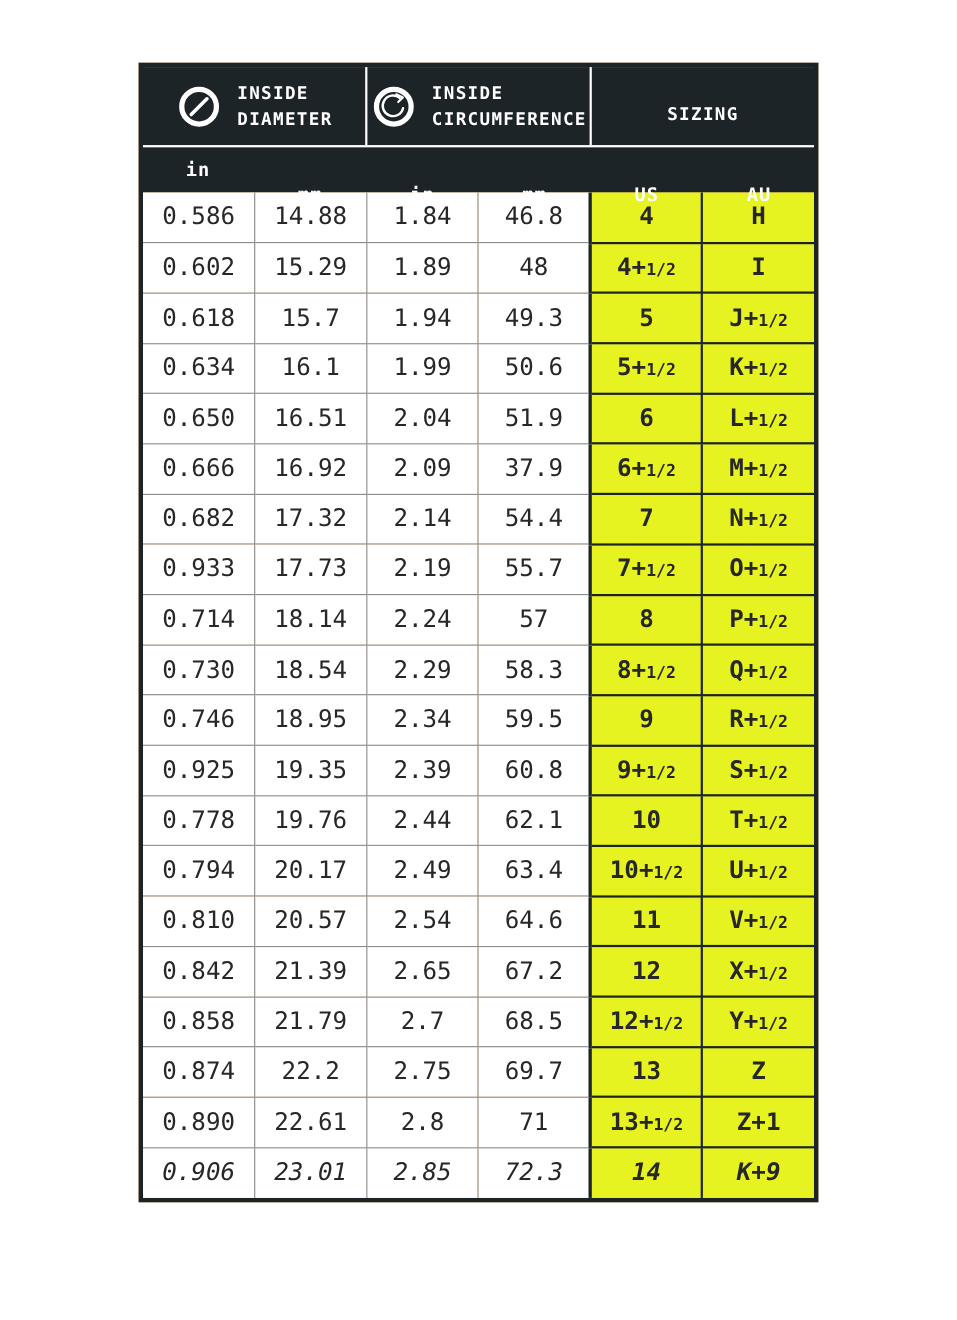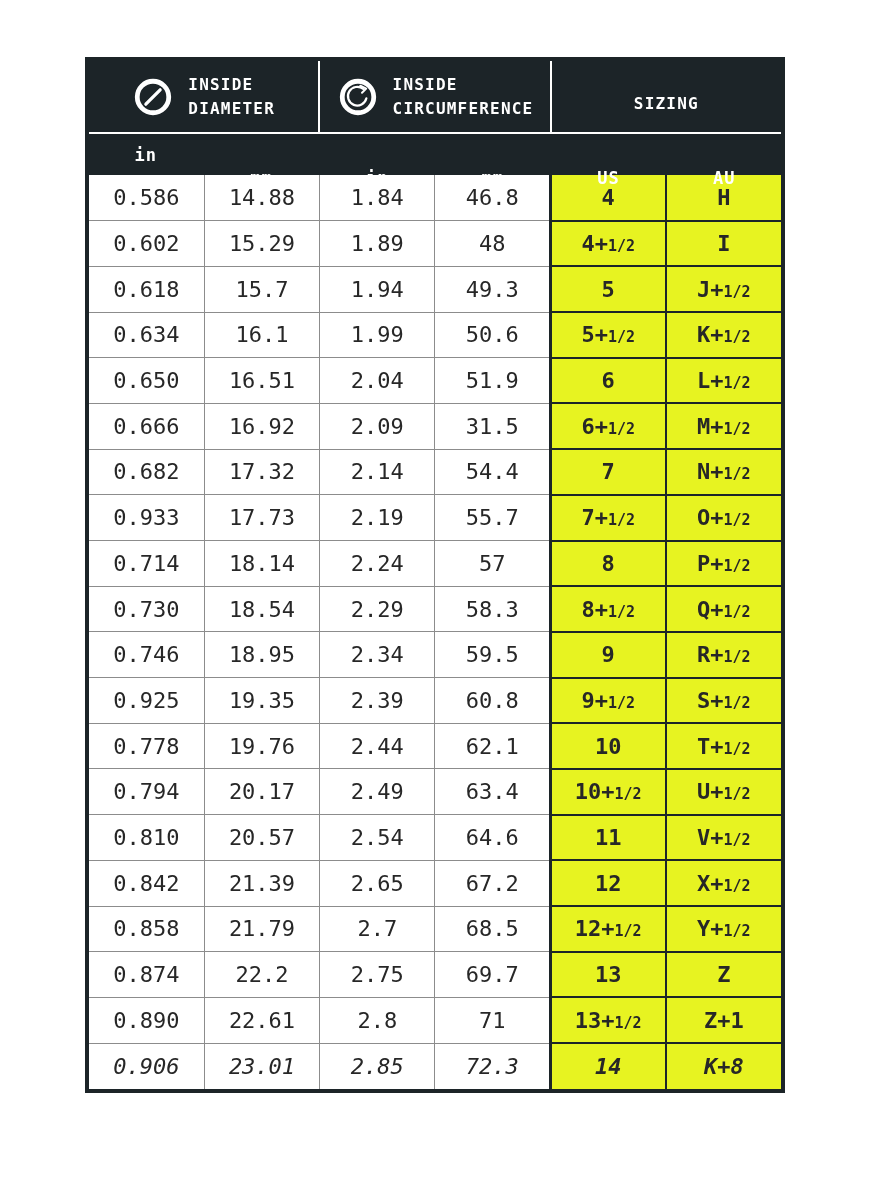--- a/index.html
+++ b/index.html
@@ -5,21 +5,21 @@
   * { box-sizing: border-box; }
   html, body { margin: 0; padding: 0; }
   body {
     width: 870px; height: 1200px;
     background: #ffffff;
     font-family: "DejaVu Sans Mono", "Liberation Mono", monospace;
   }
   .sheet { width: 870px; height: 1200px; background: #fff; overflow: hidden; }
 
   .ring-table {
-    width: 700px;
+    width: 618px;
     margin: 57px auto 0 auto;
     border: 4px solid #1c2428;
     background: #fdba74;
   }
 
   
   .hband {
     height: 71px;
     background: #1c2428;
     display: flex;
@@ -205,21 +205,21 @@
             <td class="c-white">16.51</td>
             <td class="c-white">2.04</td>
             <td class="c-white">51.9</td>
             <td class="c-us">6</td>
             <td class="c-au">L+<span class="frac">1/2</span></td>
           </tr>
           <tr>
             <td class="c-white">0.666</td>
             <td class="c-white">16.92</td>
             <td class="c-white">2.09</td>
-            <td class="c-white">31.5</td>
+            <td class="c-white">37.9</td>
             <td class="c-us">6+<span class="frac">1/2</span></td>
             <td class="c-au">M+<span class="frac">1/2</span></td>
           </tr>
           <tr>
             <td class="c-white">0.682</td>
             <td class="c-white">17.32</td>
             <td class="c-white">2.14</td>
             <td class="c-white">54.4</td>
             <td class="c-us">7</td>
             <td class="c-au">N+<span class="frac">1/2</span></td>
@@ -319,19 +319,19 @@
             <td class="c-white">71</td>
             <td class="c-us">13+<span class="frac">1/2</span></td>
             <td class="c-au">Z+1</td>
           </tr>
           <tr>
             <td class="c-white">0.906</td>
             <td class="c-white">23.01</td>
             <td class="c-white">2.85</td>
             <td class="c-white">72.3</td>
             <td class="c-us">14</td>
-            <td class="c-au">K+8</td>
+            <td class="c-au">K+9</td>
           </tr>
         </tbody>
     </table>
 
   </div>
 </div>
 
 </body></html>

